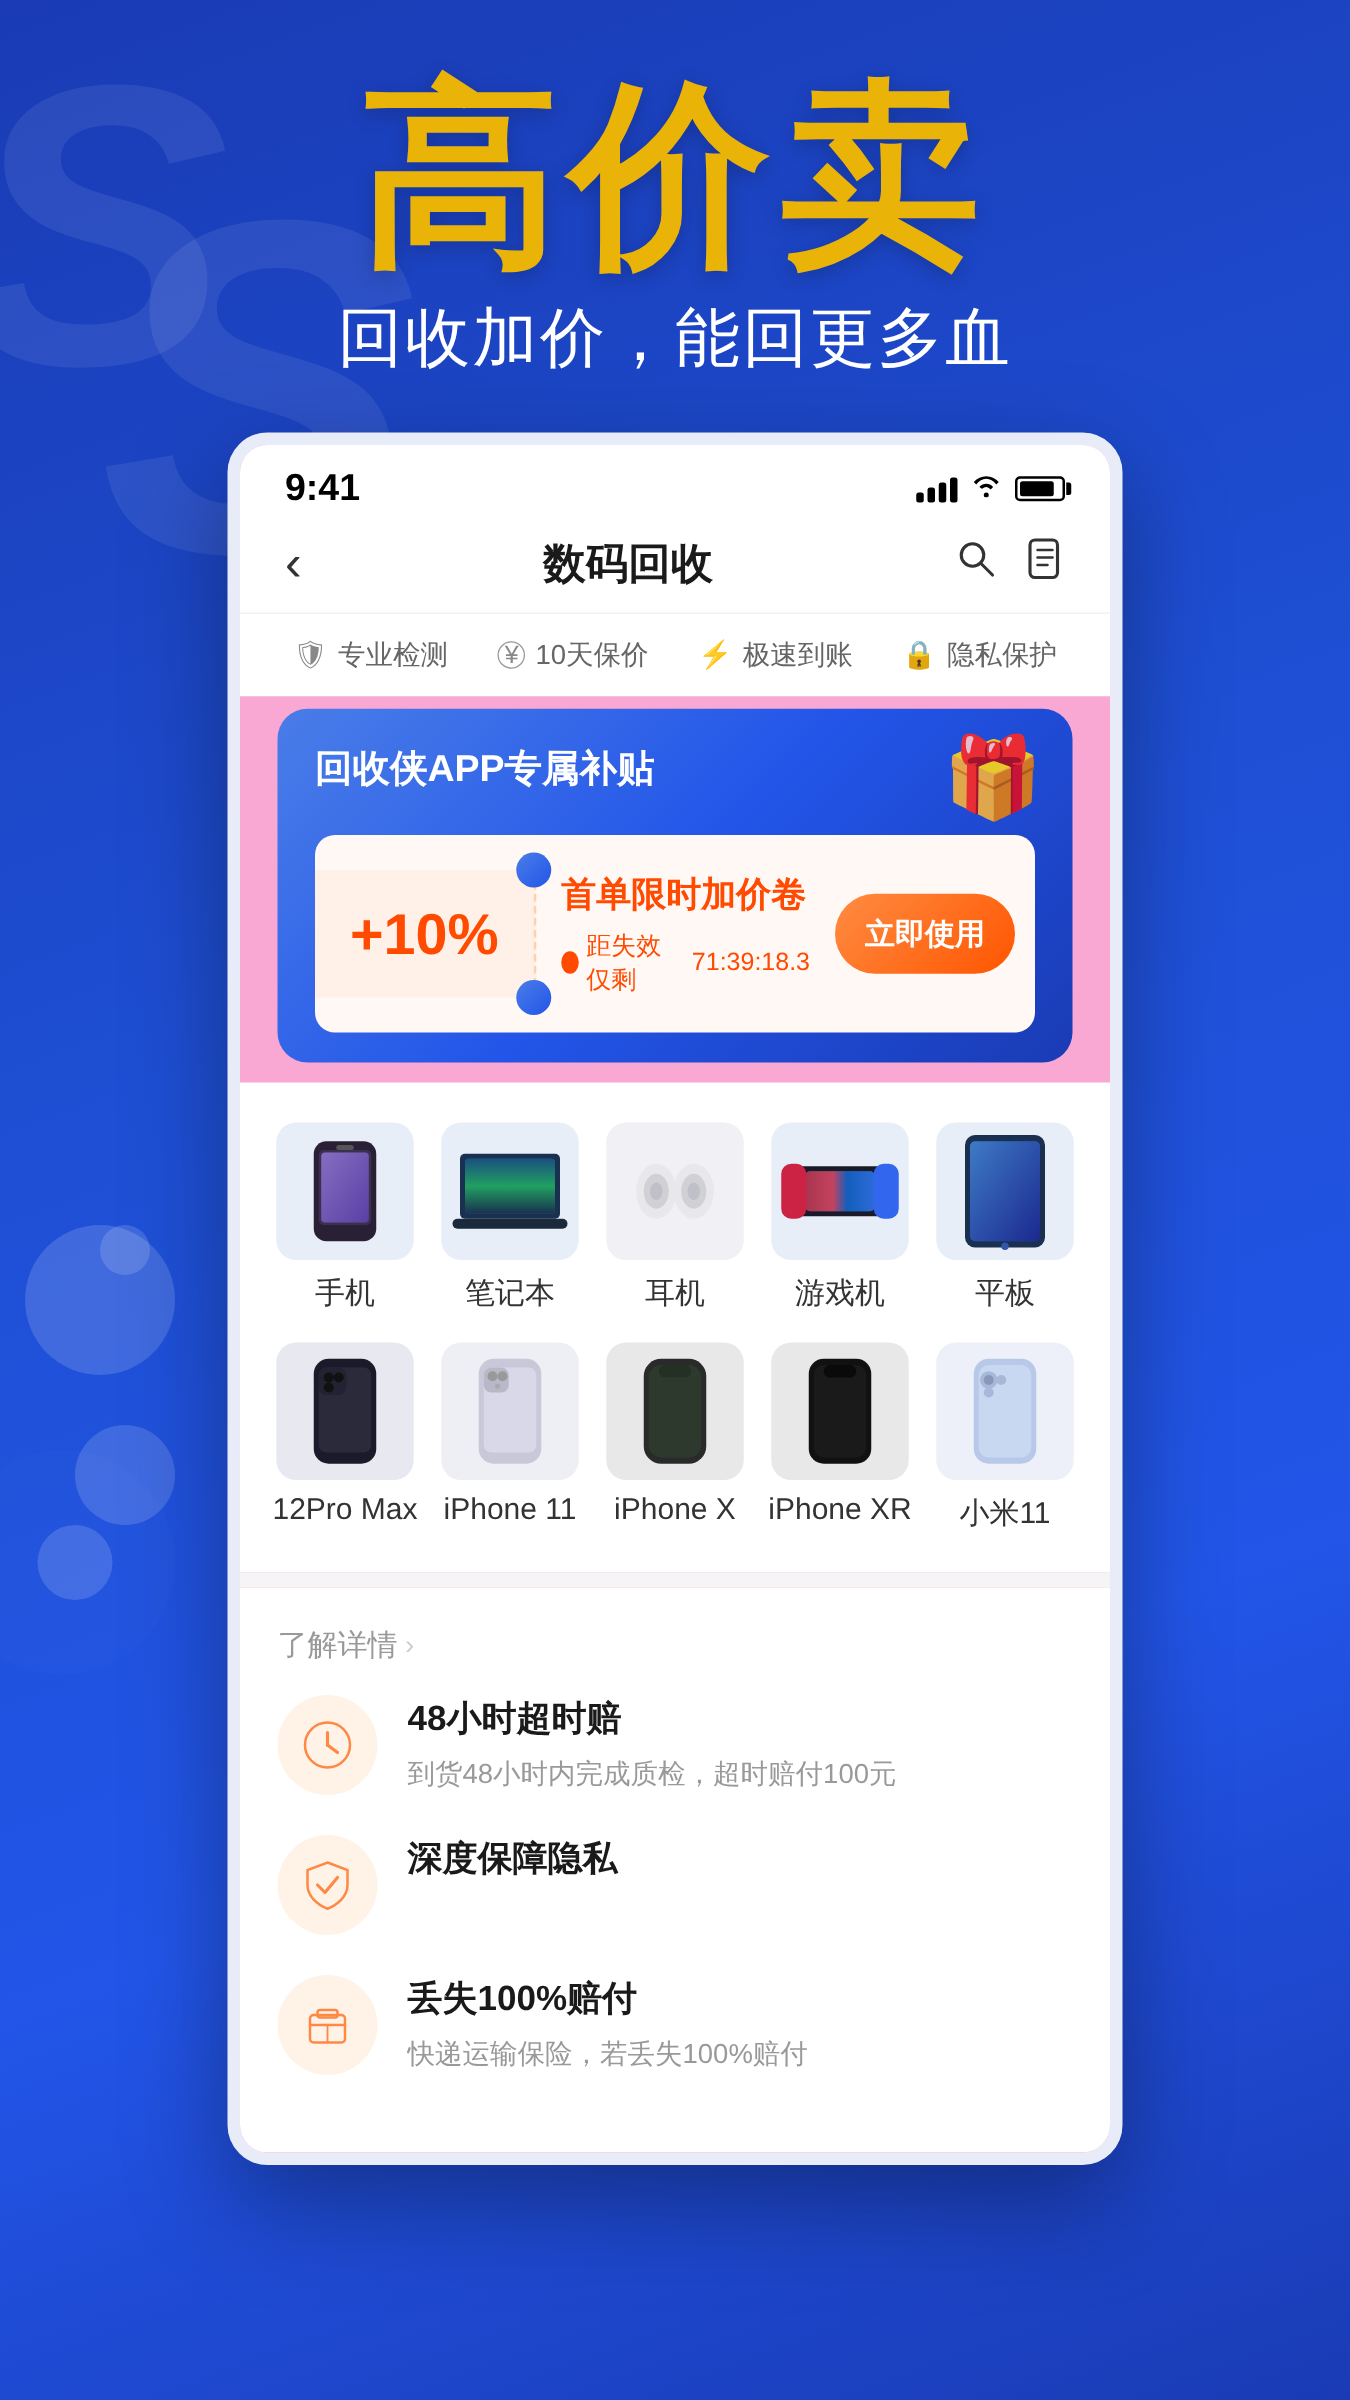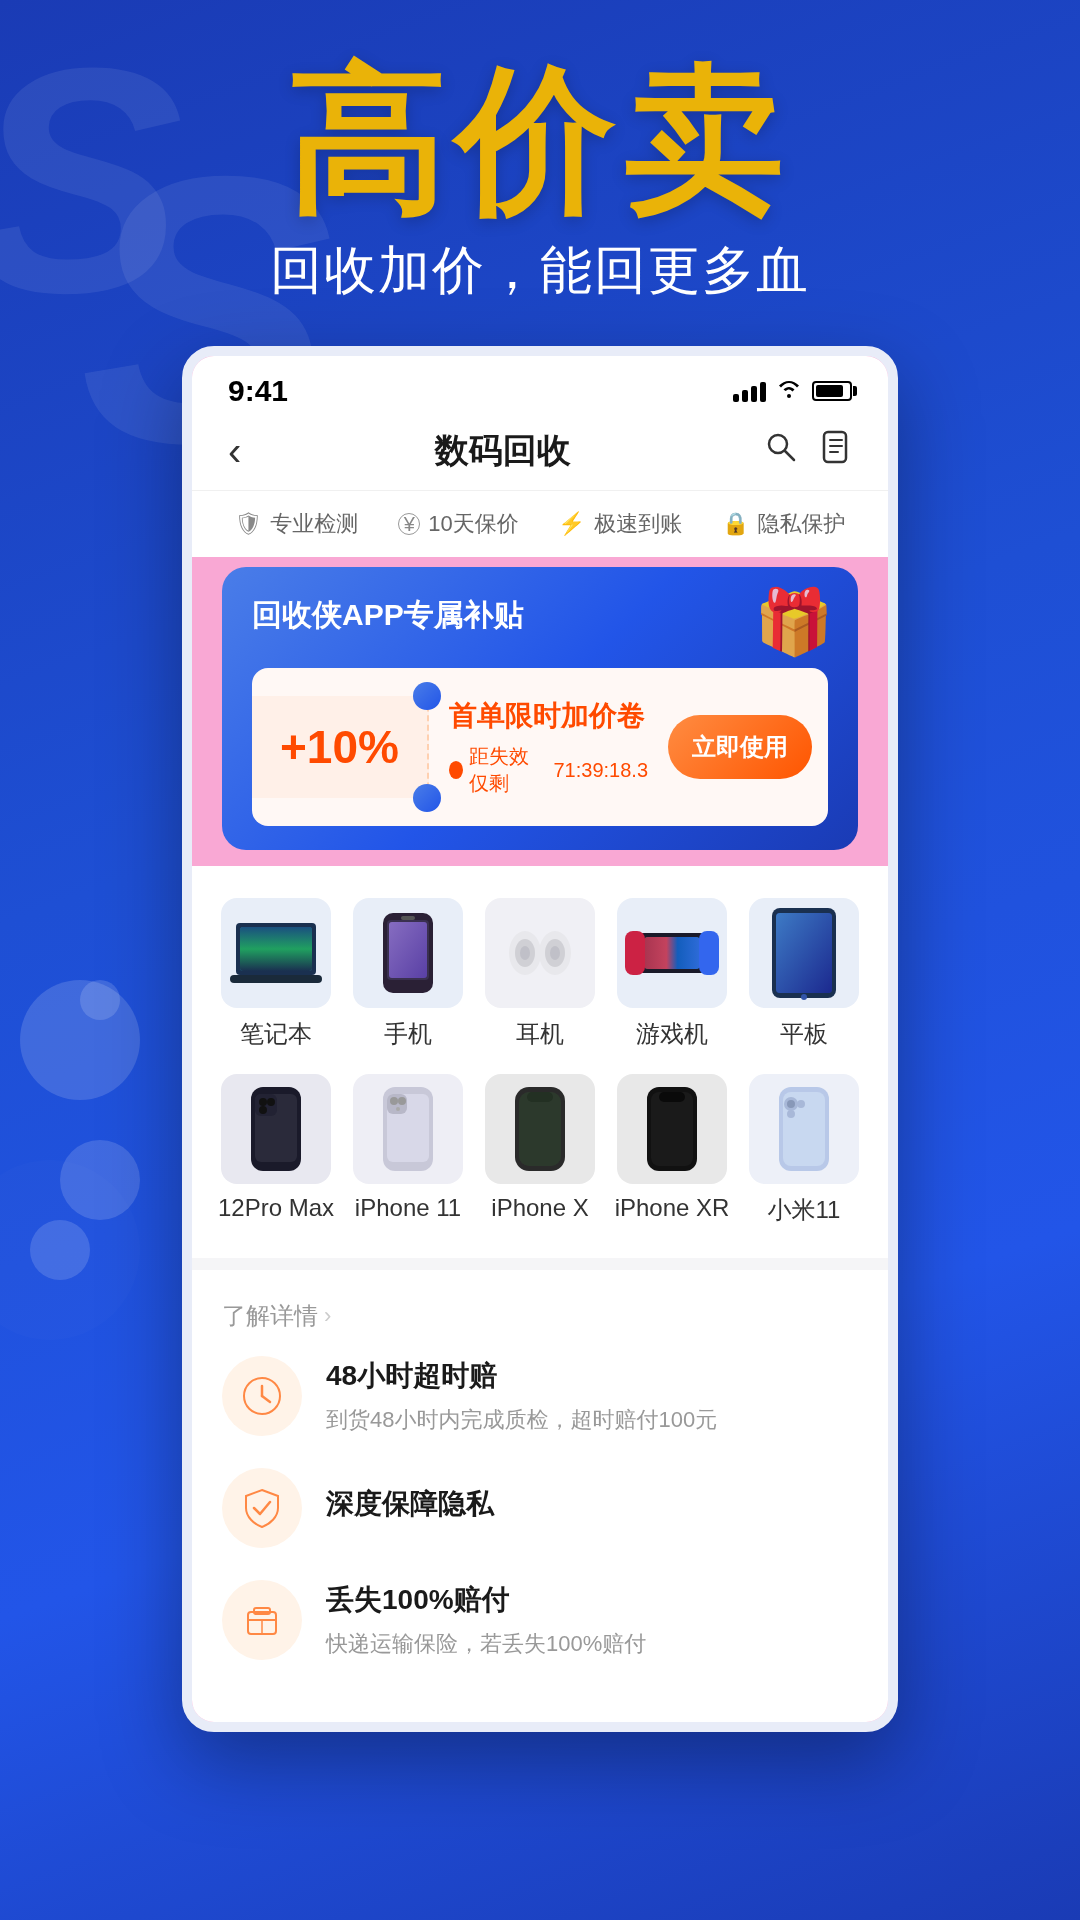--- a/index.html
+++ b/index.html
@@ -377,21 +377,21 @@
     .service-more {
       font-size: 24px;
       color: #999;
       display: flex;
       align-items: center;
       gap: 4px;
     }
 
     .service-item {
       display: flex;
-      align-items: center;
+      align-items: flex-start;
       gap: 24px;
       margin-bottom: 32px;
     }
 
     .service-icon-wrap {
       width: 80px;
       height: 80px;
       background: #fff3e8;
       border-radius: 50%;
       display: flex;
@@ -526,57 +526,57 @@
       </div>
       <div class="banner-decor">🎁</div>
     </div>
 
     <div class="category-section">
 
       <div class="category-grid">
 
         <div class="category-item">
           <div class="category-img">
+            <svg width="70" height="90" viewBox="0 0 70 90">
+              <rect x="10" y="5" width="50" height="80" rx="10" fill="#2a2035"></rect>
+              <rect x="14" y="12" width="42" height="60" rx="4" fill="#3a3050"></rect>
+              <rect x="28" y="8" width="14" height="4" rx="2" fill="#555"></rect>
+              <rect x="16" y="14" width="38" height="56" rx="3" fill="#4a4065"></rect>
+
+              <rect x="16" y="14" width="38" height="56" rx="3" fill="url(#phoneGrad)" opacity="0.7"></rect>
+              <defs>
+                <linearGradient id="phoneGrad" x1="0" y1="0" x2="1" y2="1">
+                  <stop offset="0%" stop-color="#a080e8"></stop>
+                  <stop offset="100%" stop-color="#6040c0"></stop>
+                </linearGradient>
+              </defs>
+            </svg>
+          </div>
+          <span class="category-label">手机</span>
+        </div>
+
+        <div class="category-item">
+          <div class="category-img">
             <svg width="100" height="80" viewBox="0 0 100 80">
               <rect x="10" y="10" width="80" height="52" rx="4" fill="#1a3050"></rect>
               <rect x="14" y="14" width="72" height="44" rx="3" fill="#2a5080"></rect>
               <rect x="14" y="14" width="72" height="44" rx="3" fill="#1a8080" opacity="0.6"></rect>
 
               <rect x="14" y="14" width="72" height="44" rx="3" fill="url(#laptopGrad)"></rect>
               <defs>
                 <linearGradient id="laptopGrad" x1="0" y1="0" x2="0" y2="1">
                   <stop offset="0%" stop-color="#1a5080"></stop>
                   <stop offset="50%" stop-color="#20a060"></stop>
                   <stop offset="100%" stop-color="#1a3050"></stop>
                 </linearGradient>
               </defs>
               <rect x="4" y="62" width="92" height="8" rx="4" fill="#1a2a3a"></rect>
             </svg>
           </div>
           <span class="category-label">笔记本</span>
-        </div>
-
-        <div class="category-item">
-          <div class="category-img">
-            <svg width="70" height="90" viewBox="0 0 70 90">
-              <rect x="10" y="5" width="50" height="80" rx="10" fill="#2a2035"></rect>
-              <rect x="14" y="12" width="42" height="60" rx="4" fill="#3a3050"></rect>
-              <rect x="28" y="8" width="14" height="4" rx="2" fill="#555"></rect>
-              <rect x="16" y="14" width="38" height="56" rx="3" fill="#4a4065"></rect>
-
-              <rect x="16" y="14" width="38" height="56" rx="3" fill="url(#phoneGrad)" opacity="0.7"></rect>
-              <defs>
-                <linearGradient id="phoneGrad" x1="0" y1="0" x2="1" y2="1">
-                  <stop offset="0%" stop-color="#a080e8"></stop>
-                  <stop offset="100%" stop-color="#6040c0"></stop>
-                </linearGradient>
-              </defs>
-            </svg>
-          </div>
-          <span class="category-label">手机</span>
         </div>
 
         <div class="category-item">
           <div class="category-img" style="background:#f0f0f5;">
             <svg width="90" height="90" viewBox="0 0 90 90">
 
               <ellipse cx="30" cy="45" rx="16" ry="22" fill="#e8e8ec"></ellipse>
               <ellipse cx="30" cy="45" rx="10" ry="14" fill="#d0d0d5"></ellipse>
               <ellipse cx="30" cy="45" rx="5" ry="7" fill="#c0c0c8"></ellipse>
 

